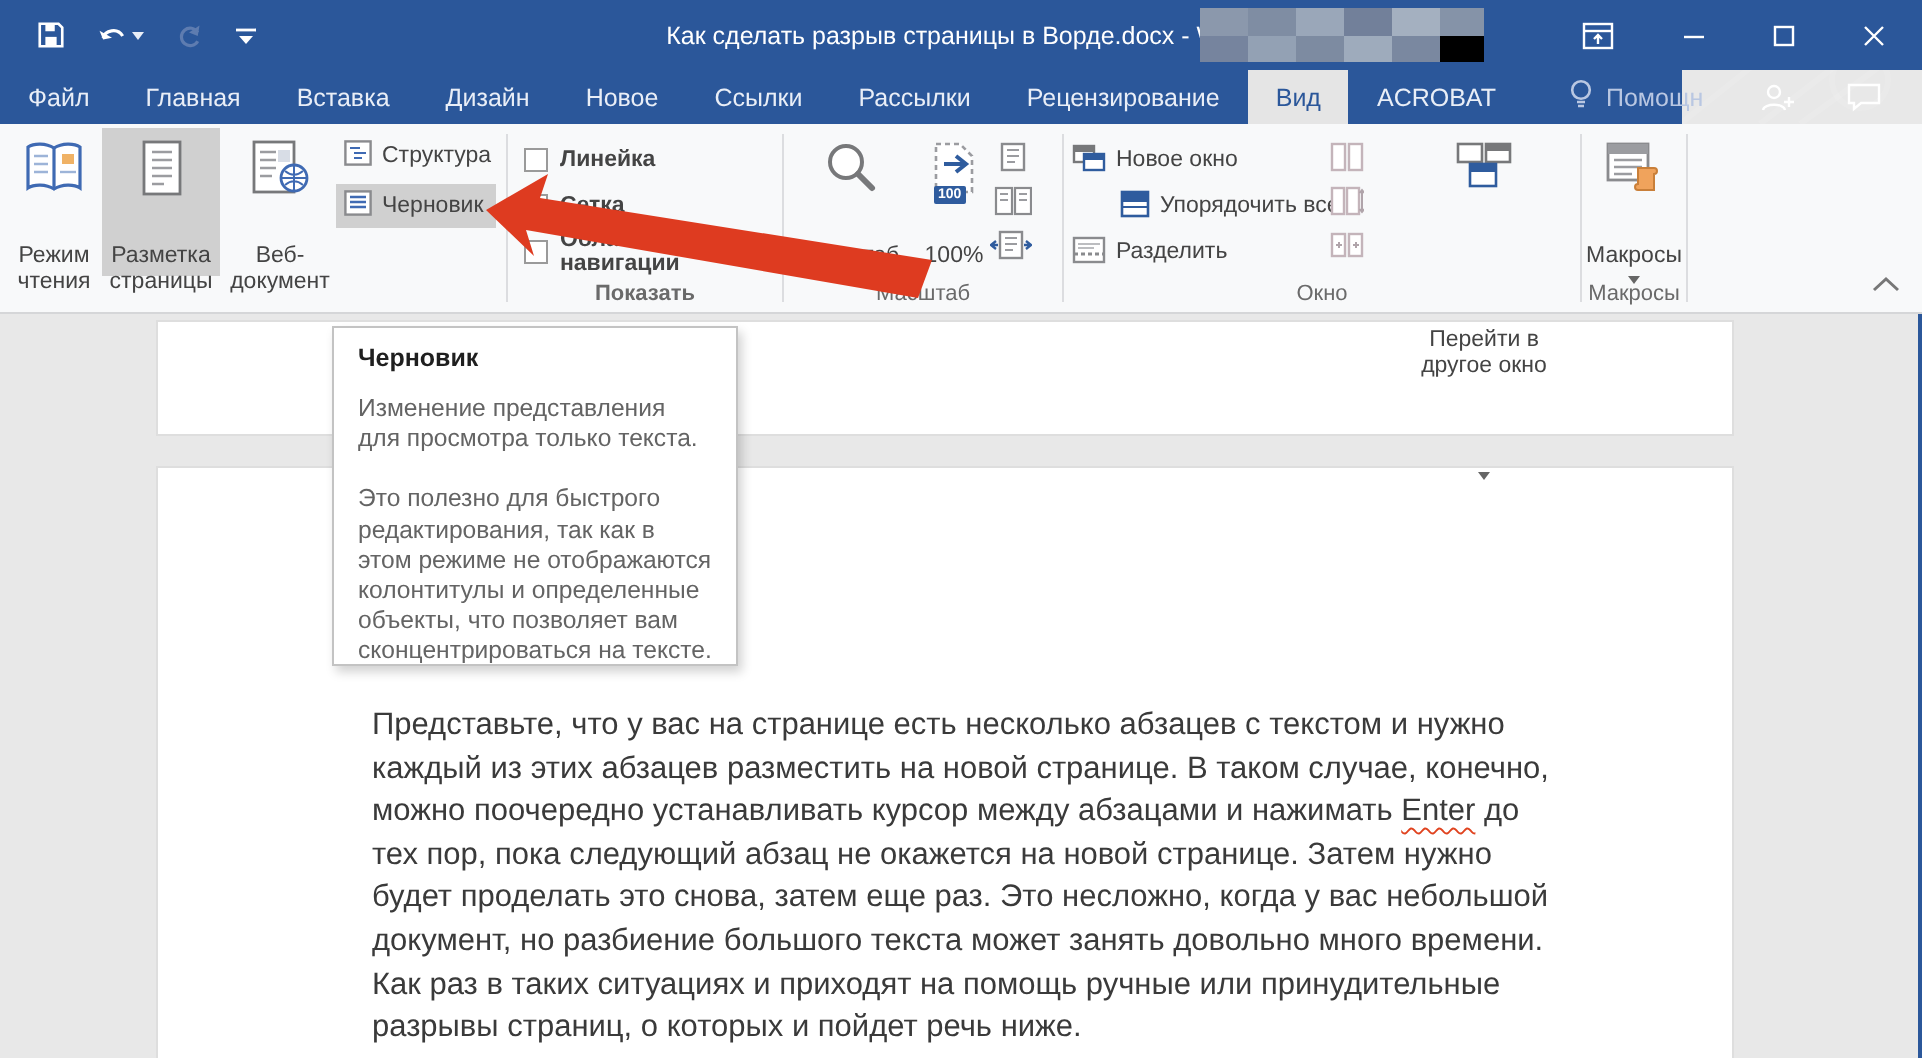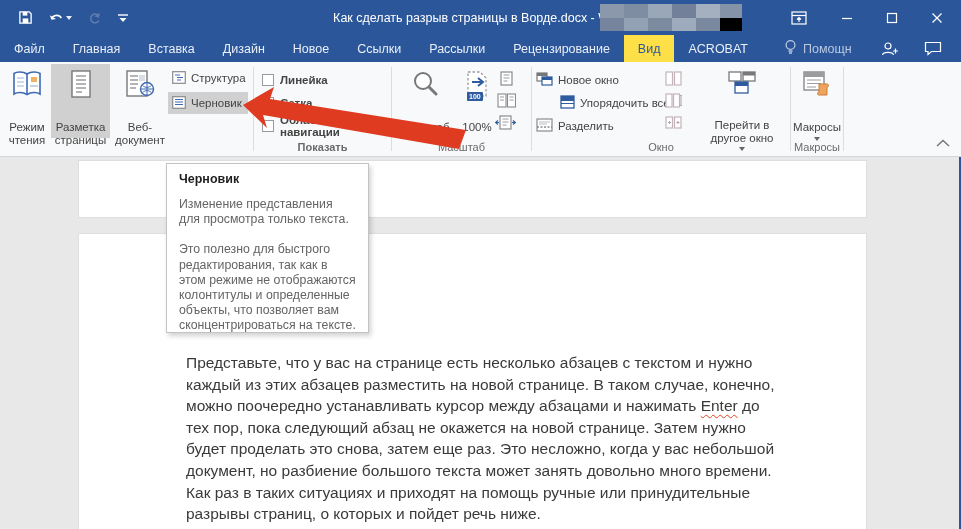--- a/index.html
+++ b/index.html
@@ -12,24 +12,24 @@
   .decor { position:absolute; left:0; top:0; width:961px; height:62px; pointer-events:none; z-index:1; }
   .qat { position:absolute; left:18px; top:0; height:35px; display:flex; align-items:center; gap:15px; z-index:4; }
   .qat .qbtn { display:flex; align-items:center; gap:2px; }
   .win-title { position:absolute; left:0; right:0; top:0; height:35px; display:flex; align-items:center;
                justify-content:center; color:#fff; font-size:12.5px; z-index:3; pointer-events:none; }
   .censor { position:absolute; left:600px; top:4px; width:142px; height:27px; z-index:5; }
   .winctl { position:absolute; top:0; height:35px; display:flex; align-items:center; justify-content:center;
             width:34px; z-index:6; }
 
   
-  .tabrow { position:absolute; left:0; top:35px; width:961px; height:27px; background:#2b579a;
+  .tabrow { position:absolute; left:0; top:35px; width:841px; height:27px; background:#2b579a;
             display:flex; align-items:stretch; z-index:3; }
   .tab { display:flex; align-items:center; padding:0 14px; color:#e9eef7; font-size:12.5px; cursor:default; }
-  .tab.active { background:#fde047; color:#2b579a; }
+  .tab.active { background:#e5e5e5; color:#2b579a; }
   .tab.assistant { color:#b9c7e2; display:flex; gap:6px; align-items:center; margin-left:8px; }
   .tabrow .spacer { flex:1; }
   .tab-icon-btn { display:flex; align-items:center; padding:0 13px; }
 
   
   .ribbon { position:absolute; left:0; top:62px; width:961px; height:95px; background:#f8f9fa;
             border-bottom:1px solid #d5d6d8; z-index:2; }
   .rgroup { position:absolute; top:0; height:94px; }
   .grouplabel { position:absolute; bottom:3px; left:0; right:0; text-align:center; font-size:11px; color:#6a6a6a; }
   .gsep { position:absolute; top:5px; height:84px; width:1px; background:#dcdde0; }
@@ -370,21 +370,21 @@
             <path d="M16 2 v11 M14.8 3.5 l1.2 -1.5 1.2 1.5 M14.8 11.5 l1.2 1.5 1.2 -1.5" stroke="#b0a4aa" stroke-width="1" fill="none"></path>
           </svg>
       </div>
       <div class="listrow" style="left:133px; top:50px;">
         <svg width="17" height="15" viewBox="0 0 17 15">
             <rect x="1" y="2" width="6.5" height="11" fill="#fff" stroke="#c4b4ba" stroke-width="1.2"></rect>
             <rect x="9.5" y="2" width="6.5" height="11" fill="#fff" stroke="#c4b4ba" stroke-width="1.2"></rect>
             <path d="M3 7.5 h3 M4.5 6 v3 M11.5 7.5 h3 M13 6 v3" stroke="#b0a4aa" stroke-width="1"></path>
           </svg>
       </div>
-      <div class="bigbtn" style="left:168px; width:84px;">
+      <div class="bigbtn" style="left:168px; width:84px;gap:44px;">
         <span>
           <svg width="30" height="26" viewBox="0 0 30 26">
               <rect x="2" y="2" width="12" height="9" fill="#fff" stroke="#77787a" stroke-width="1.3"></rect>
               <rect x="16" y="2" width="12" height="9" fill="#fff" stroke="#77787a" stroke-width="1.3"></rect>
               <rect x="16" y="2" width="12" height="3.5" fill="#77787a"></rect>
               <rect x="8" y="12" width="13" height="11" fill="#fff" stroke="#2f5c9e" stroke-width="1.3"></rect>
               <rect x="8" y="12" width="13" height="4" fill="#2f5c9e"></rect>
             </svg>
         </span>
         <span class="blabel">Перейти в другое окно</span>

